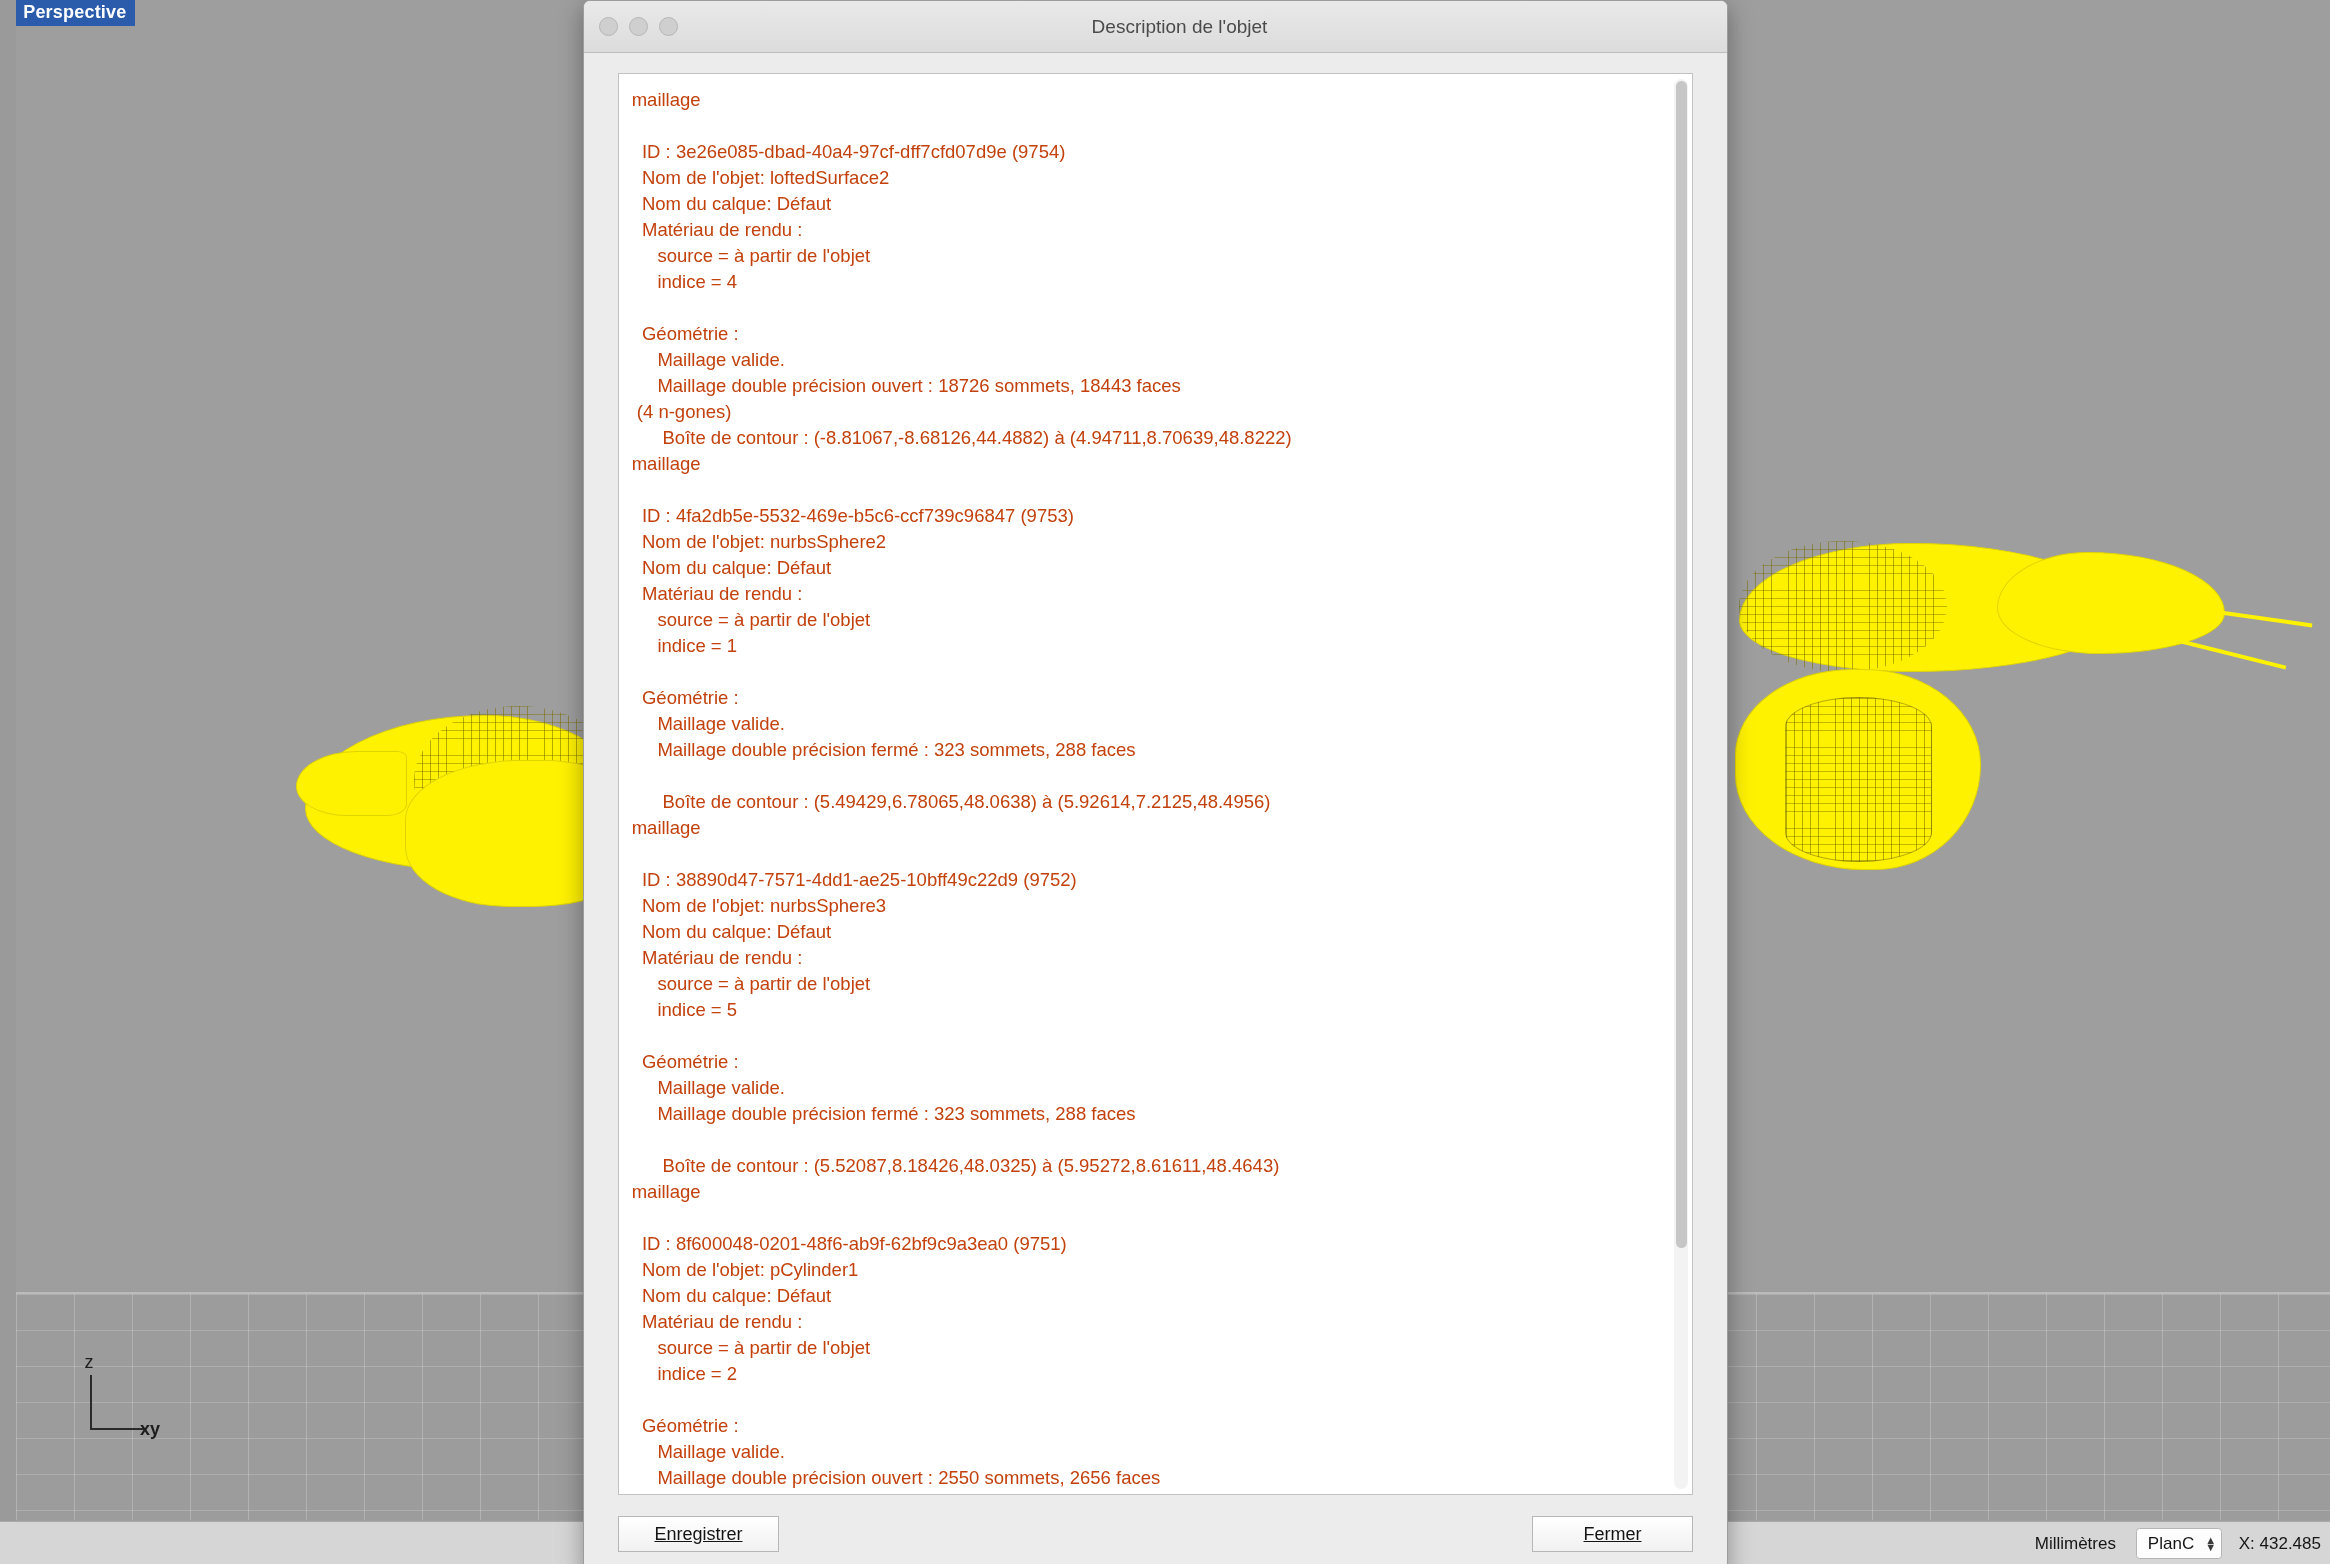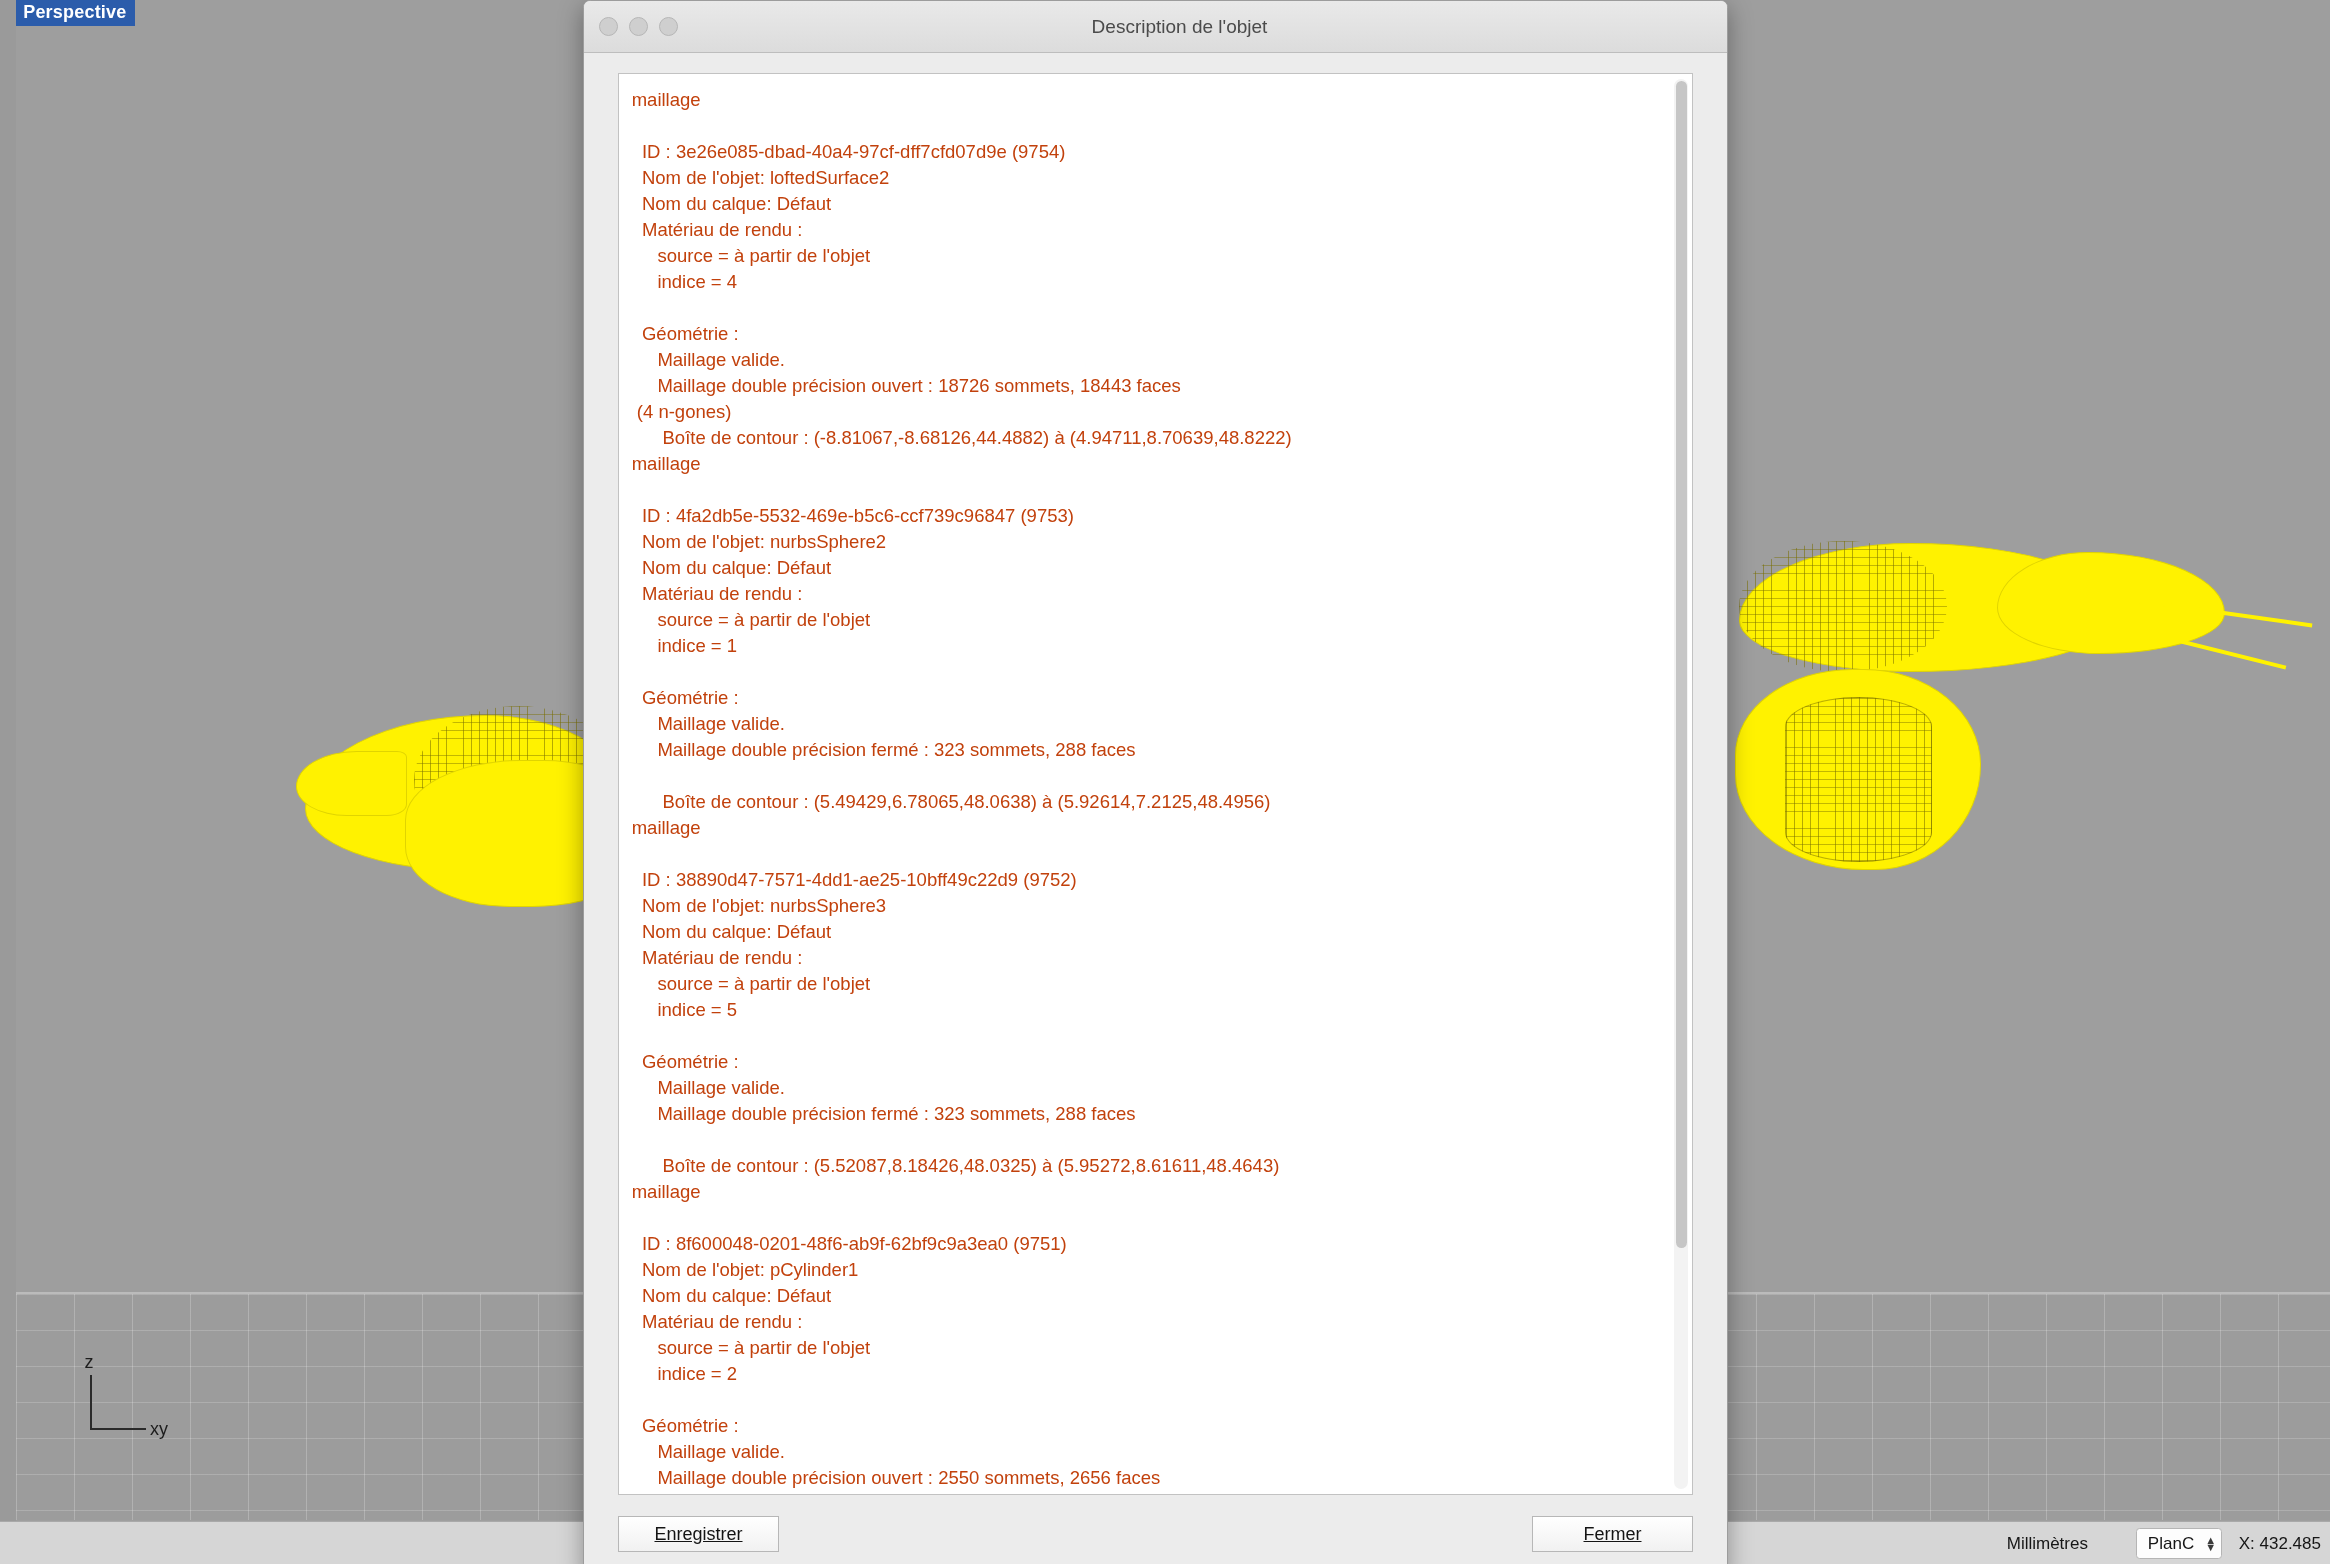--- a/index.html
+++ b/index.html
@@ -76,21 +76,21 @@
   }
   #axis-gizmo .hline {
     position: absolute;
     left: 11px;
     top: 80px;
     width: 56px;
     height: 1.8px;
     background: #2a2a2a;
   }
   #axis-gizmo .z-label { position: absolute; left: 5.4px; top: 3.6px; }
-  #axis-gizmo .xy-label { position: absolute; left: 71px; top: 71px; }
+  #axis-gizmo .xy-label { position: absolute; left: 61px; top: 71px; font-weight: bold; }
 
   
   .blob {
     position: absolute;
     background: #fff200;
     border: 0.9px solid #e0d400;
   }
   .wire {
     position: absolute;
     background-image:
@@ -125,21 +125,20 @@
   .cplane-select {
     display: inline-flex;
     align-items: center;
     gap: 11px;
     background: #fdfdfd;
     border: 0.9px solid #b5b5b5;
     border-radius: 3.6px;
     height: 29px;
     padding: 0 5.4px 0 11px;
     font-size: 17px;
-    margin-left: 28px;
   }
   .cplane-select .stepper {
     display: flex;
     flex-direction: column;
     line-height: 6.3px;
     font-size: 11px;
     color: #3a3a3a;
   }
   #statusbar .coord { font-size: 17px; }
 

